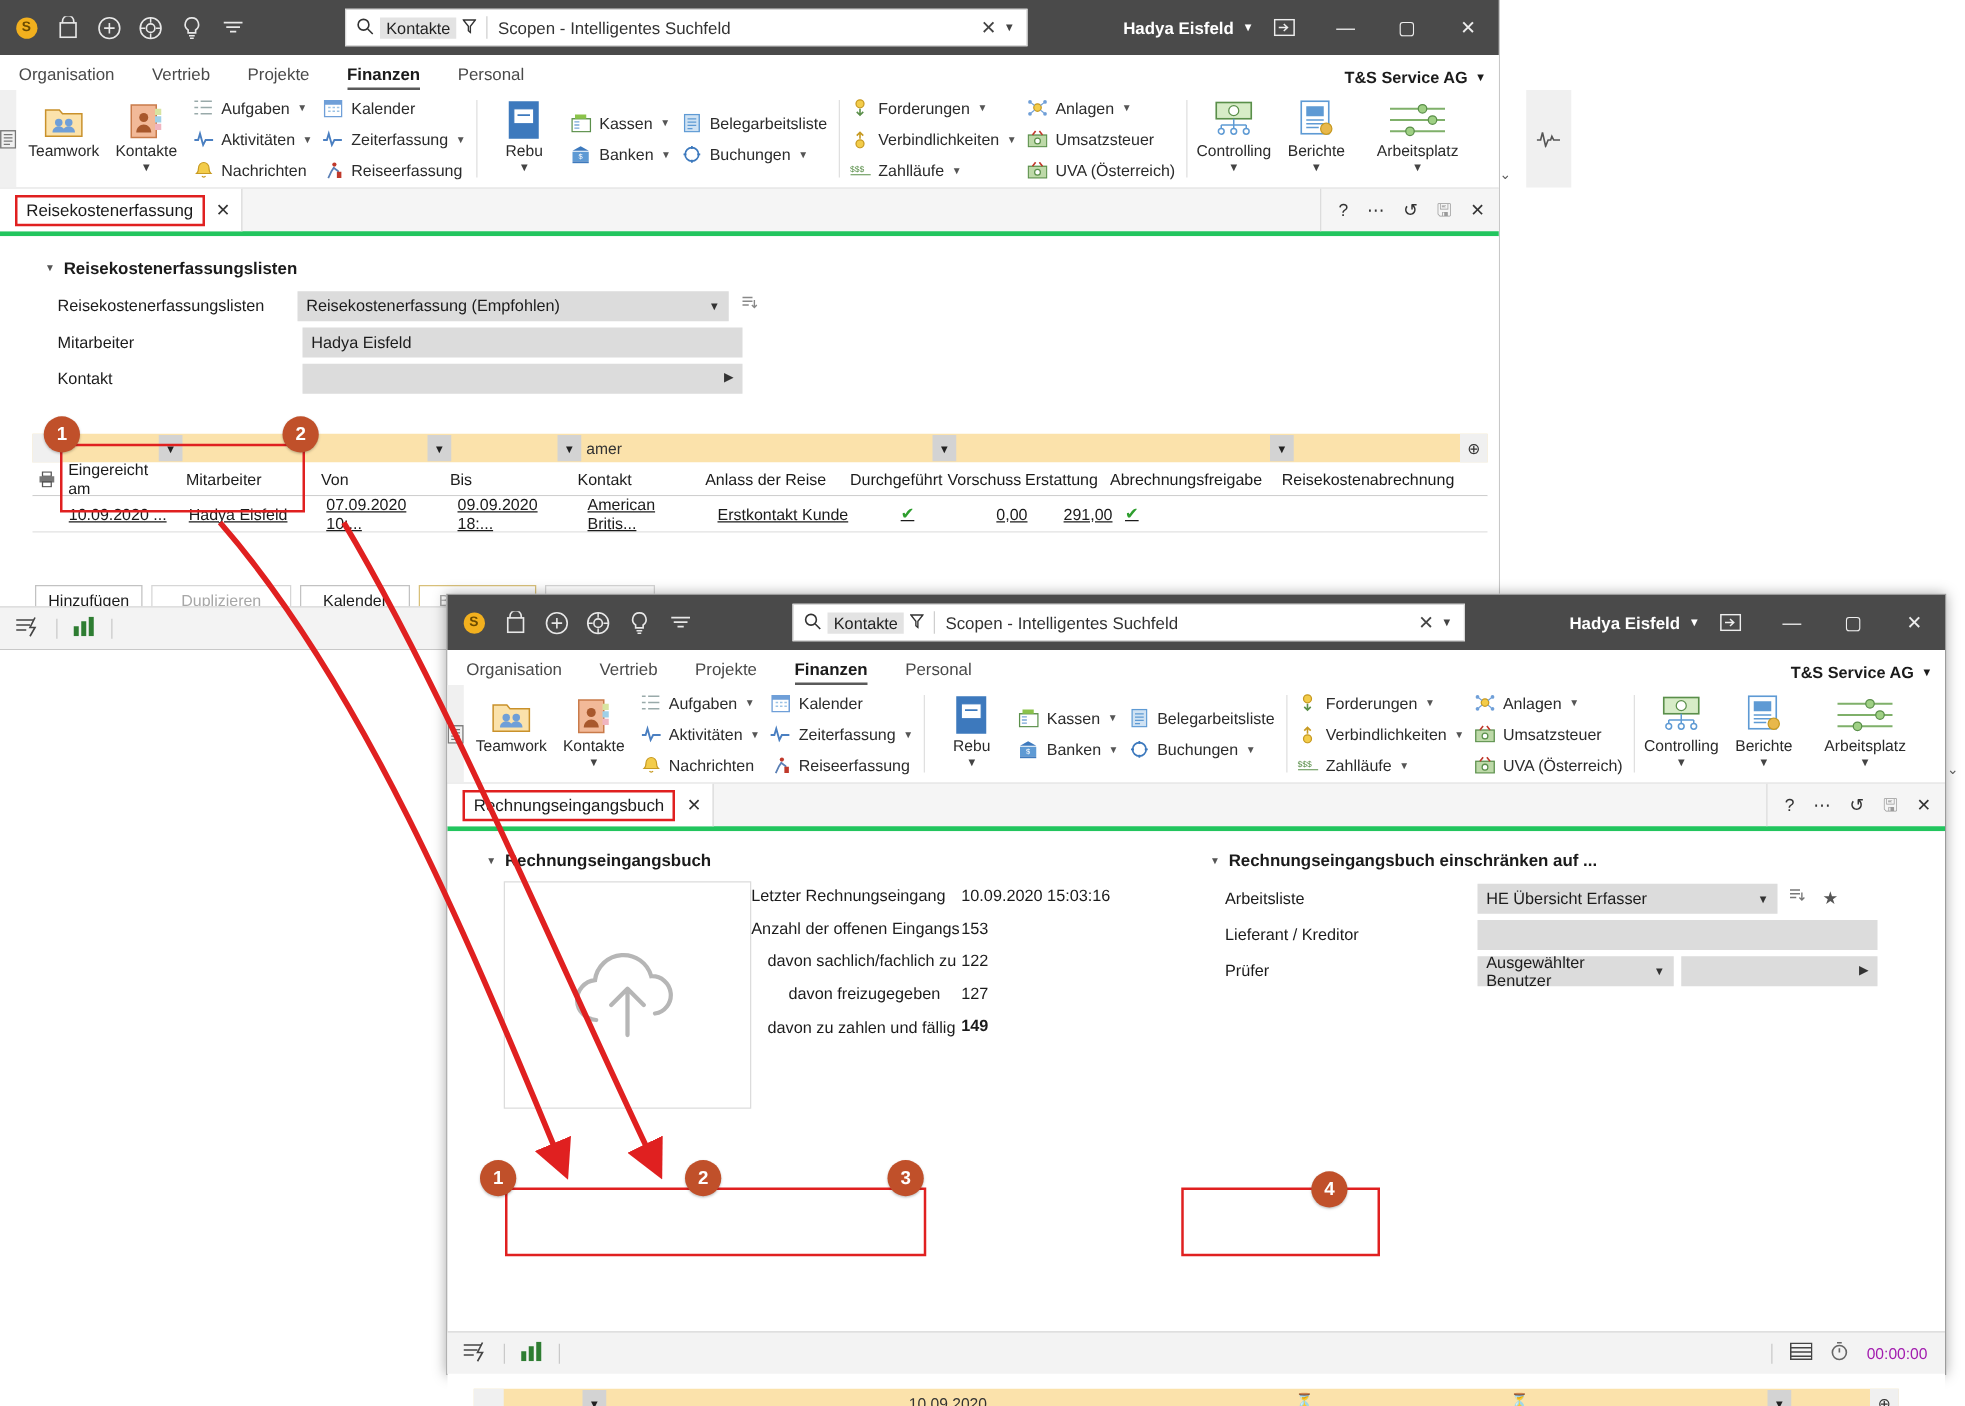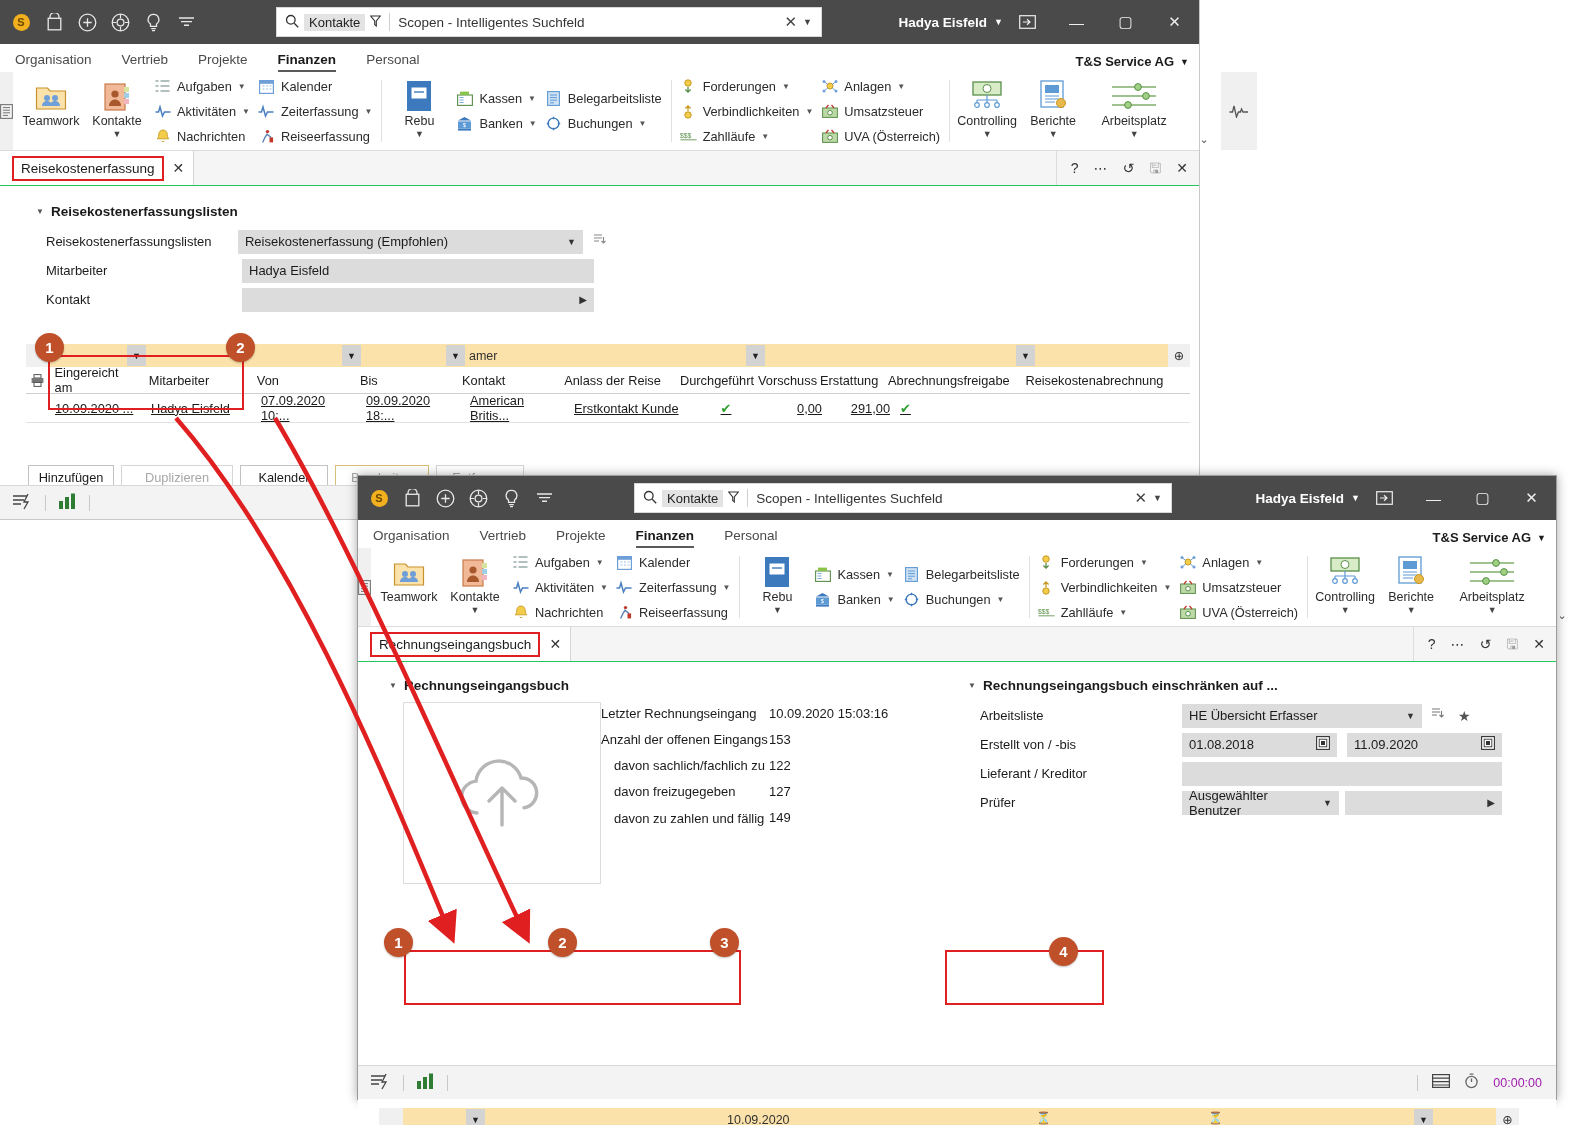--- a/index.html
+++ b/index.html
@@ -57,21 +57,21 @@
   .big .dd{font-size:9px;color:#444;margin-top:1px;}
   .col{display:flex;flex-direction:column;justify-content:center;gap:3px;padding:0 4px;}
   .it{display:flex;align-items:center;gap:6px;font-size:12.8px;color:#2b2b2b;height:22px;white-space:nowrap;}
   .it .car{font-size:8px;color:#555;}
   .it .ic{width:17px;height:17px;display:flex;align-items:center;justify-content:center;flex:0 0 17px;}
   .rb-right{margin-left:auto;display:flex;align-items:stretch;}
   .rb-more{width:36px;background:#f0f0f0;display:flex;align-items:center;justify-content:center;}
   .chevdn{position:absolute;bottom:4px;left:50%;transform:translateX(-50%);font-size:11px;color:#555;}
 
   
-  .tabstrip{height:34px;background:#f5f5f5;border-bottom:1px solid #22c55e;display:flex;align-items:stretch;position:relative;}
+  .tabstrip{height:34px;background:#f5f5f5;border-bottom:4px solid #22c55e;display:flex;align-items:stretch;position:relative;}
   .doctab{background:#fff;display:flex;align-items:center;padding:0 9px 0 12px;gap:9px;font-size:13.5px;
           border-right:1px solid #d6d6d6;position:relative;}
   .doctab .lbl{border:2px solid #e02020;padding:3px 7px;}
   .doctab .cx{font-size:14px;color:#333;}
   .tabstrip .tools{margin-left:auto;display:flex;align-items:center;gap:15px;padding-right:11px;color:#333;
      border-left:1px solid #dcdcdc;padding-left:14px;}
   .tabstrip .tools span{font-size:14px;line-height:1;}
 
   
   .content{position:relative;background:#fff;}
@@ -1041,27 +1041,27 @@
         <div style="font-size:13px;">10.09.2020 15:03:16</div>
       </div>
       <div style="display:flex;height:26px;align-items:flex-start;">
         <div style="width:168px;font-size:13px;">Anzahl der offenen Eingangs</div>
         <div style="font-size:13px;">153</div>
       </div>
       <div style="display:flex;height:26px;align-items:flex-start;">
         <div style="width:168px;font-size:13px;padding-left:13px;box-sizing:border-box;">davon sachlich/fachlich zu</div>
         <div style="font-size:13px;">122</div>
       </div>
-      <div style="display:flex;height:26px;align-items:flex-start;">
+      <div style="display:flex;height:26px;align-items:flex-start;text-align:center;">
         <div style="width:168px;font-size:13px;padding-left:13px;box-sizing:border-box;">davon freizugegeben</div>
         <div style="font-size:13px;">127</div>
       </div>
       <div style="display:flex;align-items:flex-start;">
         <div style="width:168px;font-size:13px;padding-left:13px;box-sizing:border-box;line-height:1.45;">davon zu zahlen und fällig</div>
-        <div style="font-size:13px;">149</div>
+        <div style="font-size:13px;font-weight:bold;">149</div>
       </div>
     </div>
 
     <div style="position:absolute;left:610px;top:16px;" class="sect">
       <span class="tri">▼</span>
       <span>Rechnungseingangsbuch einschränken auf ...</span>
     </div>
 
     <div style="position:absolute;left:622px;top:40px;width:560px;">
       <div class="frow">
@@ -1070,43 +1070,20 @@
           <span>HE Übersicht Erfasser</span>
             <span class="car">▼</span>
         </div>
         <span style="margin-left:9px">
           <svg width="13" height="14" viewBox="0 0 13 14">
               <path d="M1 2h8M1 5h8M1 8h5" stroke="#777" stroke-width="1.1"></path>
               <path d="M10.5 4v6M8.5 8l2 2 2-2" stroke="#777" stroke-width="1.1" fill="none"></path>
             </svg>
         </span>
         <span style="margin-left:14px;color:#555;font-size:14px;">★</span>
-      </div>
-      <div class="frow">
-        <div class="flbl" style="width:202px">Erstellt von / -bis</div>
-        <div class="fin" style="width:155px">
-          <span>01.08.2018</span>
-          <span style="margin-left:auto">
-            <svg width="14" height="14" viewBox="0 0 14 14">
-                <rect x="0.6" y="0.6" width="12.8" height="12.8" fill="#fff" stroke="#333" stroke-width="1.1"></rect>
-                <rect x="3.2" y="3.2" width="7.6" height="7.6" fill="none" stroke="#333" stroke-width="0.9"></rect>
-                <rect x="5" y="5" width="4" height="4" fill="#333"></rect>
-              </svg>
-          </span>
-        </div>
-        <div class="fin" style="width:155px;margin-left:10px">
-          <span>11.09.2020</span>
-          <span style="margin-left:auto">
-            <svg width="14" height="14" viewBox="0 0 14 14">
-                <rect x="0.6" y="0.6" width="12.8" height="12.8" fill="#fff" stroke="#333" stroke-width="1.1"></rect>
-                <rect x="3.2" y="3.2" width="7.6" height="7.6" fill="none" stroke="#333" stroke-width="0.9"></rect>
-                <rect x="5" y="5" width="4" height="4" fill="#333"></rect>
-              </svg>
-          </span>
-        </div>
       </div>
       <div class="frow">
         <div class="flbl" style="width:202px">Lieferant / Kreditor</div>
         <div class="fin" style="width:320px">
           <span></span>
         </div>
       </div>
       <div class="frow">
         <div class="flbl" style="width:202px">Prüfer</div>
         <div class="fin" style="width:157px">

